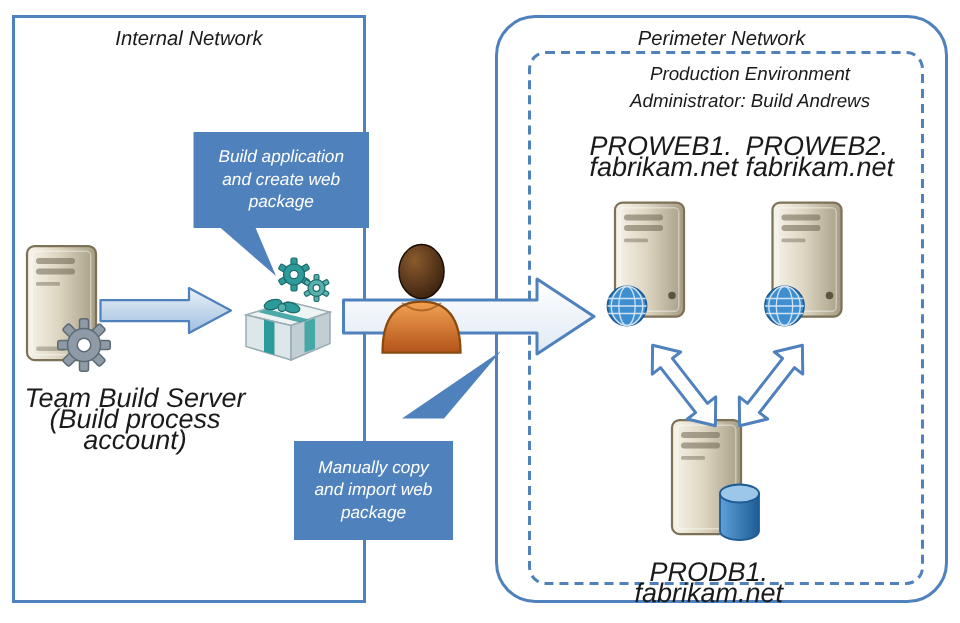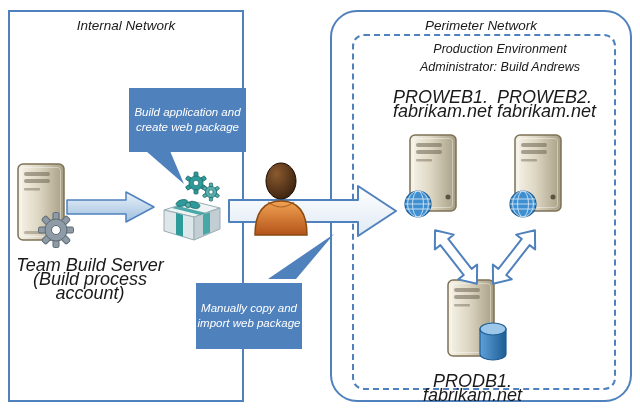--- a/index.html
+++ b/index.html
@@ -9,21 +9,21 @@
   }
   .abs{position:absolute;}
   .netbox{border:2px solid var(--border-blue,#4f81bd);background:#ffffff;z-index:1;box-sizing:border-box;}
   .netbox-title{position:absolute;top:6px;left:0;right:0;text-align:center;font-size:13.5px;z-index:2;}
   .dashedbox{border:2px dashed var(--border-blue,#4f81bd);border-radius:12px;z-index:1;box-sizing:border-box;}
   .envtext{text-align:center;font-size:12.5px;line-height:18px;z-index:2;}
   .srvlabel{text-align:center;font-size:18px;line-height:14px;white-space:pre-line;z-index:3;}
   .callout{
     background:var(--callout-blue,#4f81bd);color:#ffffff;font-size:11.5px;line-height:15px;
     display:flex;align-items:center;justify-content:flex-end;text-align:center;
-    padding:4px 0;box-sizing:border-box;z-index:6;
+    padding:4px 11px;box-sizing:border-box;z-index:6;
   }
   .pointer{z-index:6;}
   .icon{z-index:3;}
   .arrow{z-index:4;}
   .overlay-icon{z-index:5;}
   .person{z-index:7;}
   svg{display:block;}
 </style>
 </head>
 <body>
@@ -158,21 +158,21 @@
     <svg width="172" height="56" viewBox="0 0 172 56">
       <polygon points="1,17 130,17 130,3 168,28 130,53 130,39 1,39" fill="url(#gArrL)" stroke="#4f81bd" stroke-width="2" stroke-linejoin="round"></polygon>
     </svg>
   </div>
 
   <div class="abs pointer" style="left:266px;top:234px;">
     <svg width="70" height="46" viewBox="0 0 70 46">
       <polygon points="2,45 30,45 68,0" fill="#4f81bd"></polygon>
     </svg>
   </div>
-  <div class="abs callout" style="left:196px;top:283px;width:106px;height:66px;">
+  <div class="abs callout" style="left:196px;top:294px;width:106px;height:66px;">
     <span>Manually copy and import web package</span>
   </div>
 
   <div class="abs person" style="left:250px;top:156px;">
     <svg width="62" height="80" viewBox="0 0 62 80">
       <path d="M5,79 Q5,45 31,45 Q57,45 57,79 Z" fill="url(#gBody)" stroke="#8a4a10" stroke-width="1.5"></path>
       <ellipse cx="31" cy="25" rx="15" ry="18" fill="url(#gHead)" stroke="#1a0c04" stroke-width="1"></ellipse>
       <path d="M18,46 Q31,56 44,46" fill="none" stroke="#8a4a10" stroke-width="1.2" opacity="0.6"></path>
     </svg>
   </div>

